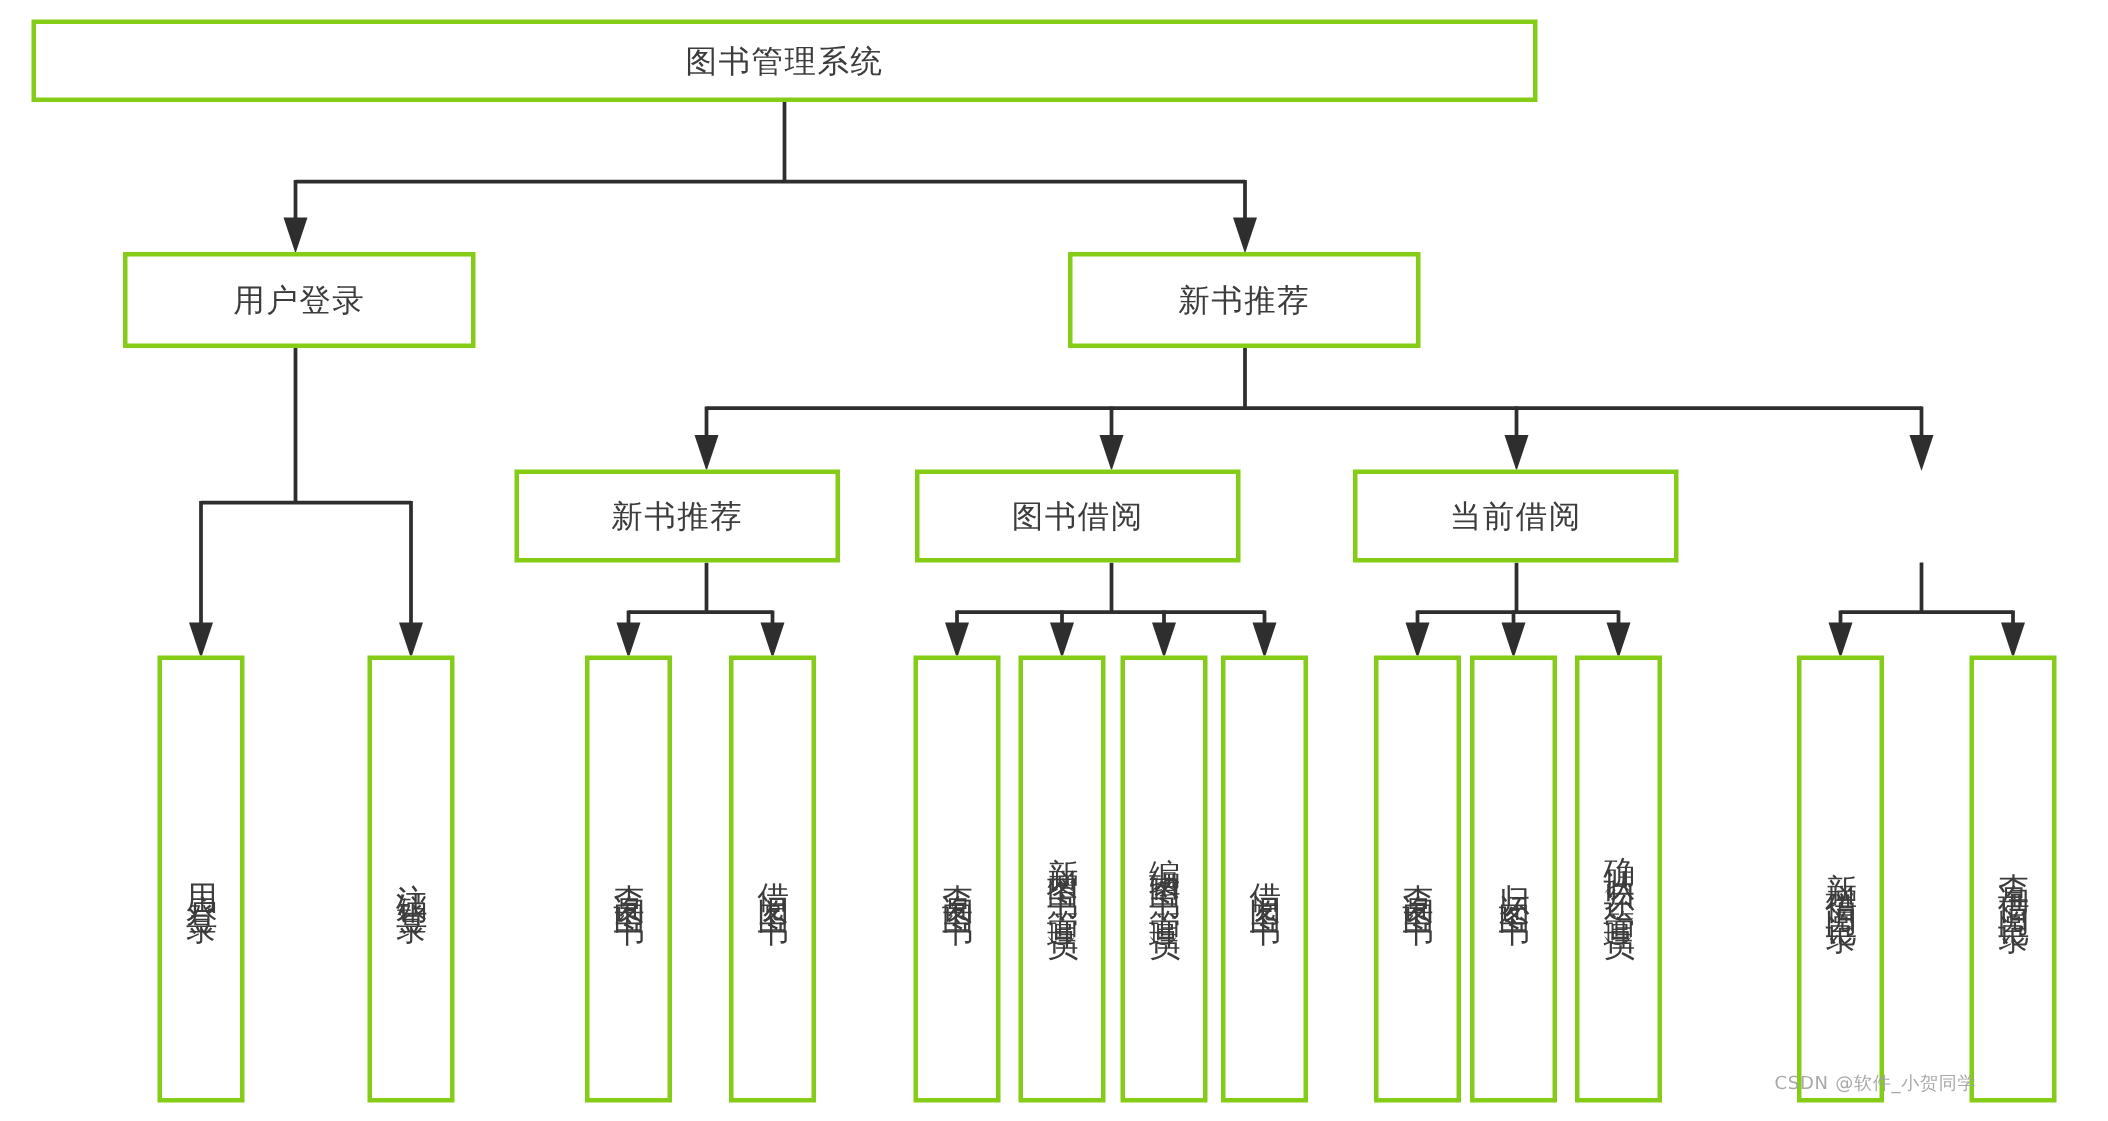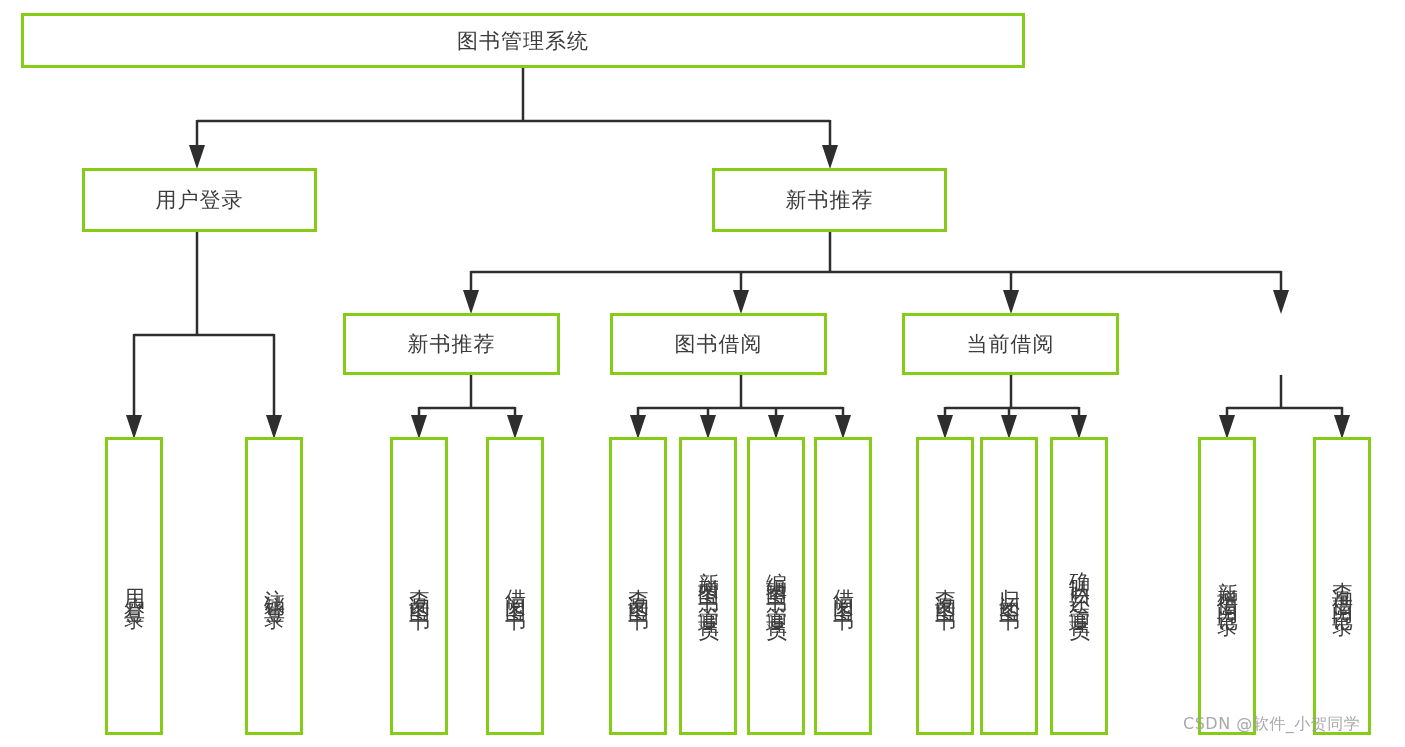--- a/index.html
+++ b/index.html
@@ -50,21 +50,21 @@
     letter-spacing: 7px;
     font-size: 21px;
     line-height: 1;
     white-space: nowrap;
   }
   .lbl { display: inline-block; }
   #watermark {
     position: absolute;
     left: 1183px;
     top: 714px;
-    font-size: 16px;
+    font-size: 12px;
     color: rgba(158, 158, 160, 0.9);
     white-space: nowrap;
     z-index: 5;
     letter-spacing: 0.5px;
   }
 </style>
 </head>
 <body>
 
 <div id="stage">

